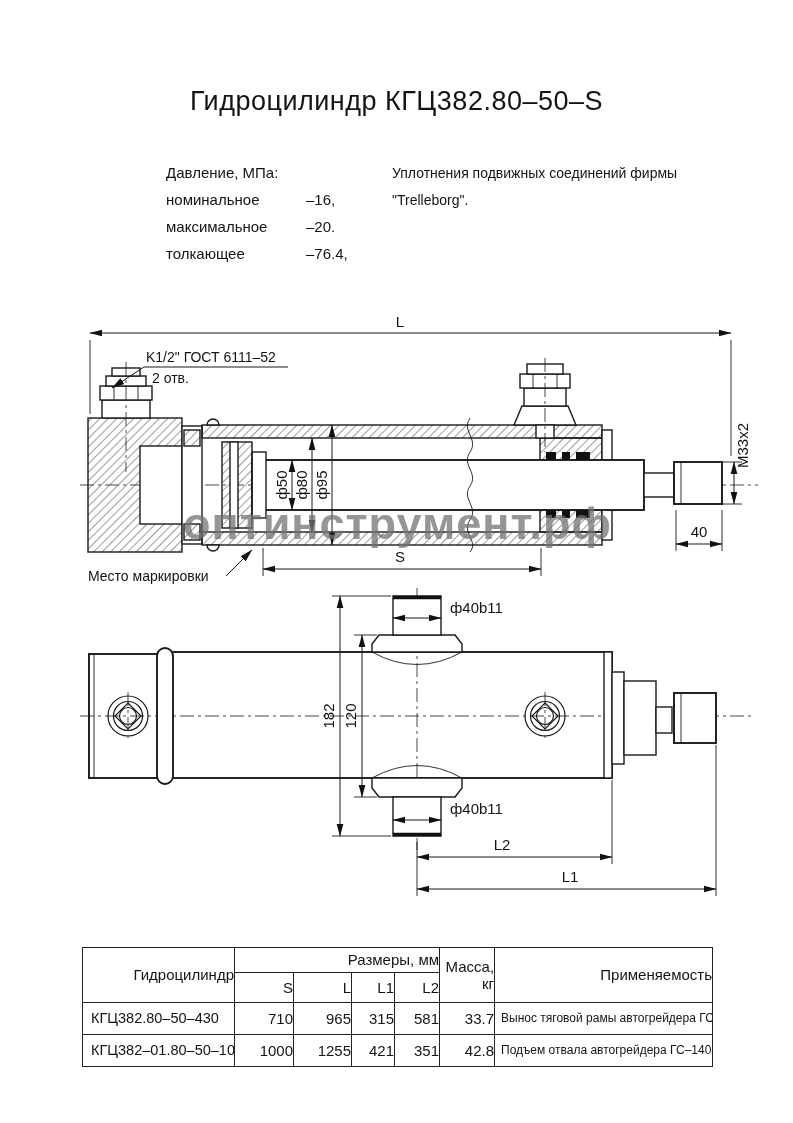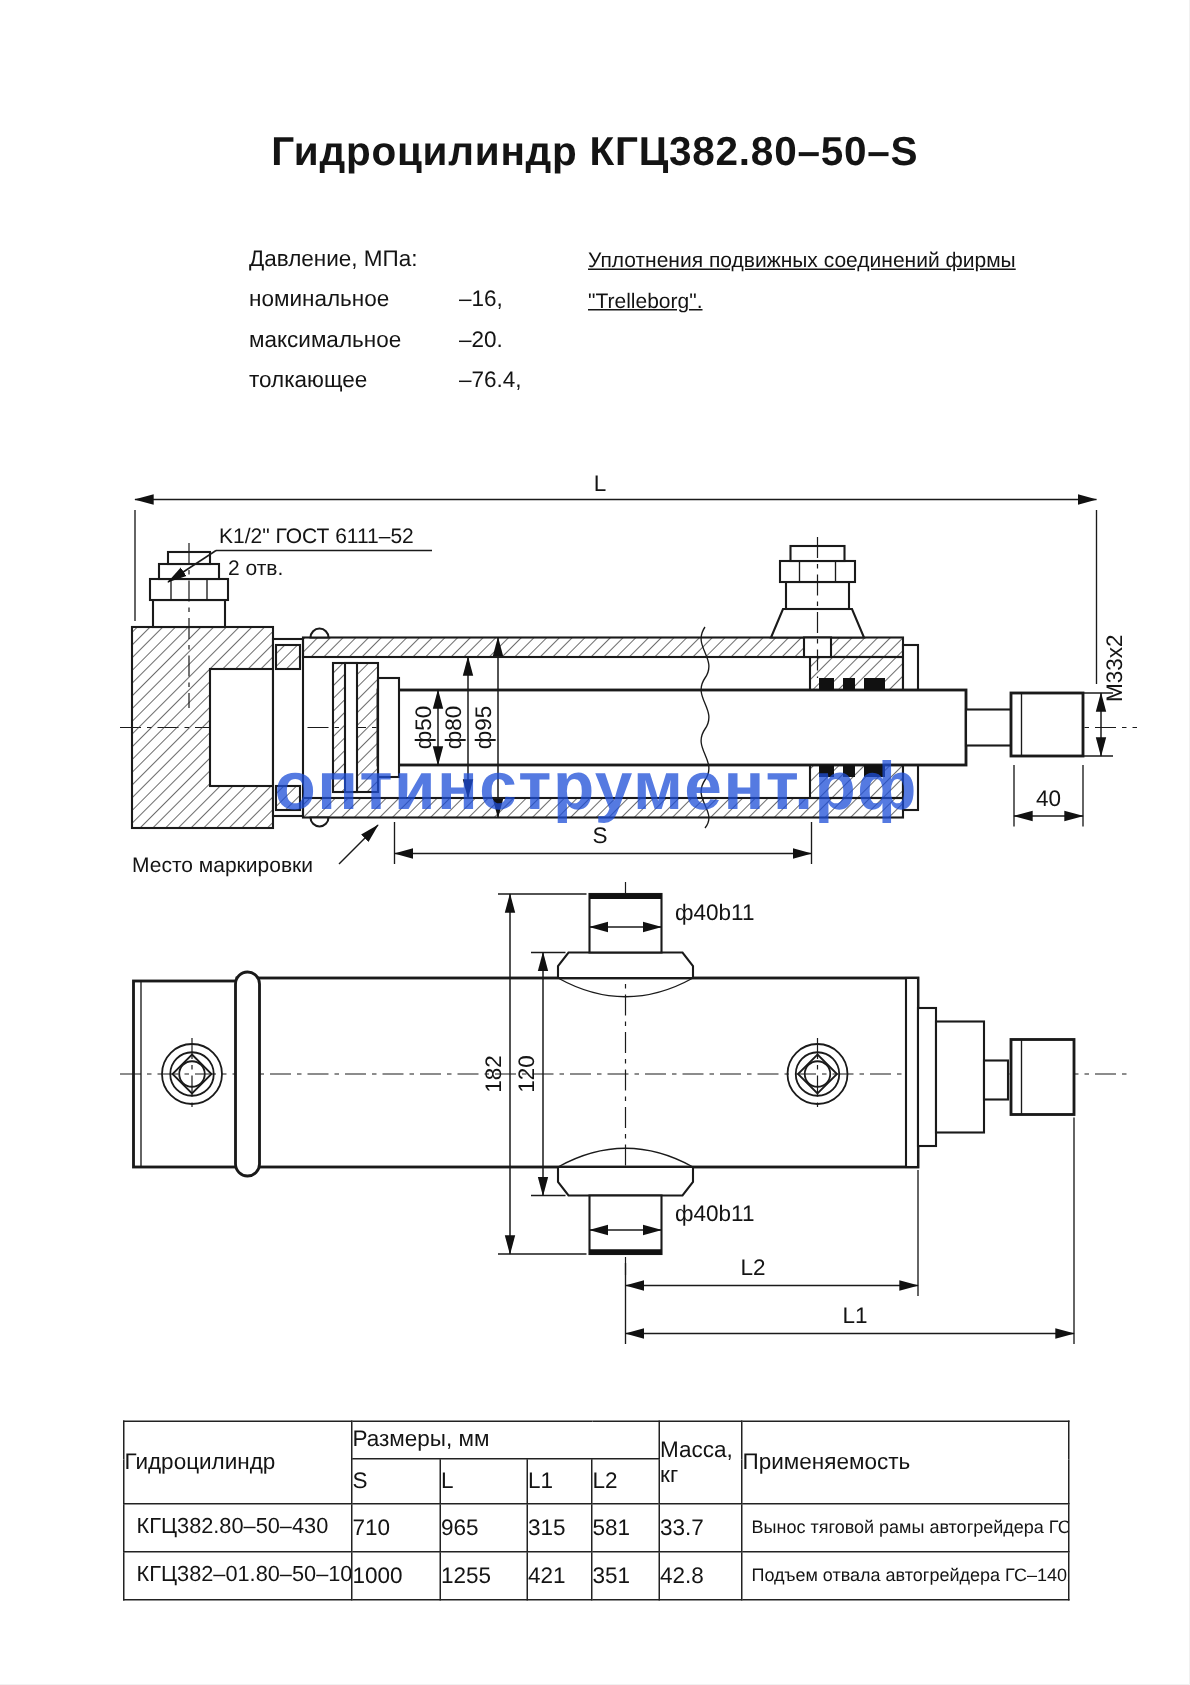--- a/index.html
+++ b/index.html
@@ -1,40 +1,40 @@
 <!DOCTYPE html>
 <html><head>
 <meta charset="utf-8">
 <style>
   html,body{margin:0;padding:0;background:#e8e8e8;}
   .page{position:relative;width:793px;height:1123px;background:#ffffff;overflow:hidden;
         font-family:"Liberation Sans","DejaVu Sans",sans-serif;color:#141414;}
   .title{position:absolute;left:0;right:0;top:86px;text-align:center;font-size:27px;
-         letter-spacing:.5px;font-weight:700;}
+         letter-spacing:.5px;font-weight:400;}
   .specs{position:absolute;left:118px;top:159px;width:290px;font-size:15px;}
   .spec-row{position:relative;height:27px;line-height:27px;white-space:nowrap;margin-left:48px;}
   .spec-row .v{position:absolute;left:140px;}
   .notes{position:absolute;left:392px;top:160px;width:360px;font-size:14px;}
-  .notes div{height:27px;line-height:27px;white-space:nowrap;text-decoration:underline;}
+  .notes div{height:27px;line-height:27px;white-space:nowrap;}
   .drw{position:absolute;left:0;top:0;width:793px;height:1123px;}
   .drw .ol{fill:none;stroke:#1a1a1a;stroke-width:1.9;}
   .drw .md{fill:none;stroke:#1a1a1a;stroke-width:1.2;}
   .drw .tn{fill:none;stroke:#1a1a1a;stroke-width:.9;}
   .drw .dim{fill:none;stroke:#1a1a1a;stroke-width:1;}
   .drw .cl{fill:none;stroke:#1a1a1a;stroke-width:.8;stroke-dasharray:14 4 3 4;}
   .drw .hf{fill:url(#hatch);stroke:#1a1a1a;stroke-width:1.4;}
   .drw .wf{fill:#ffffff;stroke:#1a1a1a;stroke-width:1.4;}
   .drw .wf2{fill:#ffffff;stroke:#1a1a1a;stroke-width:1.9;}
   .drw .blk{fill:#111;stroke:none;}
   .drw text{font-family:"Liberation Sans","DejaVu Sans",sans-serif;font-size:15px;fill:#141414;}
   .drw text.sm{font-size:14px;}
   .watermark{position:absolute;left:183px;top:498px;font-size:45px;font-weight:700;
-             color:#1d4ed8;opacity:.75;letter-spacing:1px;pointer-events:none;white-space:nowrap;}
+             color:#737373;opacity:.75;letter-spacing:1px;pointer-events:none;white-space:nowrap;}
   .ptable{position:absolute;left:82px;top:947px;border-collapse:collapse;table-layout:fixed;width:630px;}
-  .ptable td{border:1.3px solid #222;text-align:left;vertical-align:middle;
+  .ptable td{border:1.3px solid #222;text-align:right;vertical-align:middle;
              font-size:15px;padding:0;line-height:1.15;}
   .ptable tr.h1 td{height:24px;}
   .ptable tr.h2 td{height:29px;}
   .ptable tr.d td{height:31px;}
   .ptable td.des{text-align:left;padding-left:8px;font-size:14.5px;white-space:nowrap;overflow:hidden;}
   .ptable td.app{text-align:left;padding-left:6px;font-size:12px;white-space:nowrap;overflow:hidden;}
 </style>
 </head>
 <body>
 

